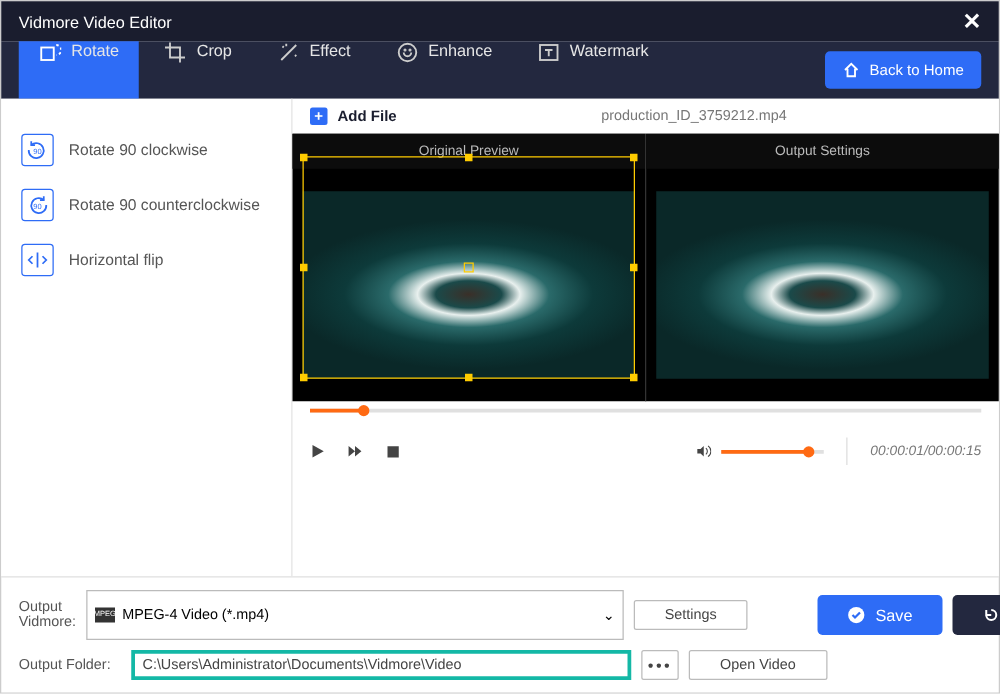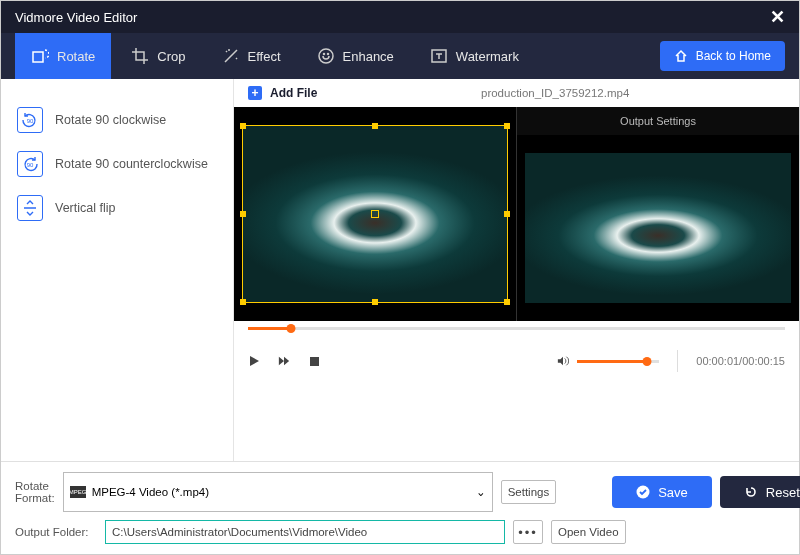--- a/index.html
+++ b/index.html
@@ -1,21 +1,21 @@
 <!DOCTYPE html>
 <html><head>
 <meta charset="utf-8">
 <style>
 * { margin: 0; padding: 0; box-sizing: border-box; font-family: -apple-system, "Segoe UI", Arial, sans-serif; }
 body { background: #fff; width: 800px; height: 555px; overflow: hidden; }
 .window { width: 800px; height: 555px; border: 1px solid #ccc; display: flex; flex-direction: column; }
 .titlebar { background: #1a1d2e; color: #fff; height: 32px; display: flex; align-items: center; padding: 0 14px; font-size: 13px; justify-content: space-between; text-align: center; }
 .titlebar .close { font-size: 18px; cursor: pointer; font-weight: bold; }
 .toolbar { background: #23283f; height: 46px; display: flex; align-items: center; padding: 0 14px; gap: 4px; }
-.tbtn { display: flex; align-items: center; gap: 8px; color: #e6e6e6; padding: 0 16px; height: 46px; font-size: 13px; cursor: pointer; }
+.tbtn { display: flex; align-items: flex-start; gap: 8px; color: #e6e6e6; padding: 0 16px; height: 46px; font-size: 13px; cursor: pointer; }
 .tbtn.active { background: #2e6cf6; }
 .tbtn .ticon { width: 18px; height: 18px; display: flex; align-items: center; justify-content: center; }
 .spacer { flex: 1; }
 .homebtn { background: #2e6cf6; color: #fff; border-radius: 4px; height: 30px; padding: 0 14px; display: flex; align-items: center; gap: 8px; font-size: 12px; cursor: pointer; margin-left: 24px; }
 .main { flex: 1; display: flex; background: #fff; min-height: 0; }
 .sidebar { width: 232px; padding: 24px 16px; display: flex; flex-direction: column; gap: 10px; }
 .sitem { display: flex; align-items: center; gap: 12px; font-size: 12.5px; color: #555; cursor: pointer; padding: 4px 0; }
 .sicon { width: 26px; height: 26px; border: 1.5px solid #2e6cf6; border-radius: 3px; display: flex; align-items: center; justify-content: center; color: #2e6cf6; font-size: 11px; }
 .content { flex: 1; display: flex; flex-direction: column; border-left: 1px solid #e4e4e4; }
 .addbar { height: 28px; display: flex; align-items: center; padding: 0 14px; gap: 8px; font-size: 12px; }
@@ -41,27 +41,27 @@
 .trackfill { height: 3px; background: #ff6a13; width: 8%; position: absolute; }
 .trackhead { position: absolute; left: 8%; top: -3px; width: 9px; height: 9px; border-radius: 50%; background: #ff6a13; transform: translateX(-50%); }
 .controls { height: 44px; display: flex; align-items: center; padding: 0 14px; gap: 18px; }
 .ctlicon { width: 12px; height: 12px; color: #444; cursor: pointer; display: flex; align-items: center; justify-content: center; }
 .ctlspacer { flex: 1; }
 .vol { display: flex; align-items: center; gap: 8px; }
 .volbar { width: 82px; height: 3px; background: #e0e0e0; position: relative; }
 .volfill { height: 3px; background: #ff6a13; width: 85%; }
 .volhead { position: absolute; left: 85%; top: -3px; width: 9px; height: 9px; border-radius: 50%; background: #ff6a13; transform: translateX(-50%); }
 .divider { width: 1px; height: 22px; background: #ddd; }
-.timecode { font-size: 11px; color: #777; }
+.timecode { font-size: 11px; color: #777; font-style: italic; }
 .footer { border-top: 1px solid #e0e0e0; padding: 10px 14px; display: flex; align-items: center; gap: 8px; flex-wrap: wrap; }
 .frow { display: flex; align-items: center; gap: 8px; width: 100%; }
 .flabel { font-size: 11.5px; color: #555; width: 82px; }
 .fselect { flex: 0 0 430px; height: 40px; border: 1px solid #bbb; font-size: 11.5px; padding: 0 6px; display: flex; align-items: center; justify-content: space-between; background: #fff; }
-.finput { flex: 0 0 400px; height: 24px; border: 1px solid #14b8a6; font-size: 11.5px; padding: 0 6px; display: flex; align-items: center; background: #fff; color: #444; text-align: right; }
-.fbtn { height: 24px; border: 1px solid #bbb; font-size: 11.5px; padding: 0 6px; background: #fff; cursor: pointer; color: #444; border-radius: 2px; }
+.finput { flex: 0 0 400px; height: 24px; border: 3px solid #14b8a6; font-size: 11.5px; padding: 0 6px; display: flex; align-items: center; background: #fff; color: #444; text-align: right; }
+.fbtn { height: 24px; border: 1px solid #bbb; font-size: 11.5px; padding: 0 24px; background: #fff; cursor: pointer; color: #444; border-radius: 2px; }
 .dotbtn { height: 24px; width: 30px; border: 1px solid #bbb; background: #fff; cursor: pointer; font-size: 13px; color: #444; border-radius: 2px; letter-spacing: 2px; }
 .savebtn { background: #2e6cf6; color: #fff; border: none; height: 32px; padding: 0 24px; border-radius: 4px; font-size: 13px; display: flex; align-items: center; gap: 8px; cursor: pointer; margin-left: 40px; }
 .resetbtn { background: #23283f; color: #fff; border: none; height: 32px; padding: 0 24px; border-radius: 4px; font-size: 13px; display: flex; align-items: center; gap: 8px; cursor: pointer; }
 .mpegicon { width: 16px; height: 12px; background: #333; color: #fff; font-size: 6px; display: flex; align-items: center; justify-content: center; }
 svg { display: block; }
 </style>
 </head>
 <body>
 
 <div class="window">
@@ -146,36 +146,37 @@
               <path d="M14 5a6 6 0 1 0 2 4"></path>
               <path d="M14 2v3h-3"></path>
               <text x="9" y="12" font-size="6" fill="#2e6cf6" text-anchor="middle" stroke="none">90</text>
             </svg>
           </span>
         <span>Rotate 90 counterclockwise</span>
       </div>
       <div class="sitem">
         <span class="sicon">
             <svg width="18" height="18" viewBox="0 0 18 18" fill="none" stroke="#2e6cf6" stroke-width="1.4">
-              <path d="M3 9h12M6 5l3-3 3 3M6 13l3 3 3-3"></path>
-            </svg>
-          </span>
-        <span>Vertical flip</span>
+              <path d="M9 3v12M5 6l-3 3 3 3M13 6l3 3-3 3"></path>
+            </svg>
+          </span>
+        <span>Horizontal flip</span>
       </div>
     </div>
 
     <div class="content">
       <div class="addbar">
         <span class="plus">+</span>
         <span class="addlabel">Add File</span>
         <span class="filename">production_ID_3759212.mp4</span>
       </div>
 
       <div class="previews">
         <div class="pcol">
+          <div class="plabel">Original Preview</div>
           <div class="pimg"></div>
           <div class="cropbox">
             <div class="handle h-tr"></div>
             <div class="handle h-bl"></div>
             <div class="handle h-tm"></div>
             <div class="handle h-bm"></div>
             <div class="handle h-lm"></div>
             <div class="handle h-rm"></div>
             <div class="handle h-ctr"></div>
           </div>
@@ -223,21 +224,21 @@
           </div>
         </div>
         <div class="divider"></div>
         <span class="timecode">00:00:01/00:00:15</span>
       </div>
     </div>
   </div>
 
   <div class="footer">
     <div class="frow">
-      <span class="flabel">Rotate Format:</span>
+      <span class="flabel">Output Vidmore:</span>
       <div class="fselect">
         <span style="display:flex;align-items:center;gap:6px">
           <span class="mpegicon">MPEG</span>
           <span>MPEG-4 Video (*.mp4)</span>
         </span>
         <span>⌄</span>
       </div>
       <button class="fbtn">Settings</button>
       <div style="flex:1"></div>
       <button class="savebtn">

